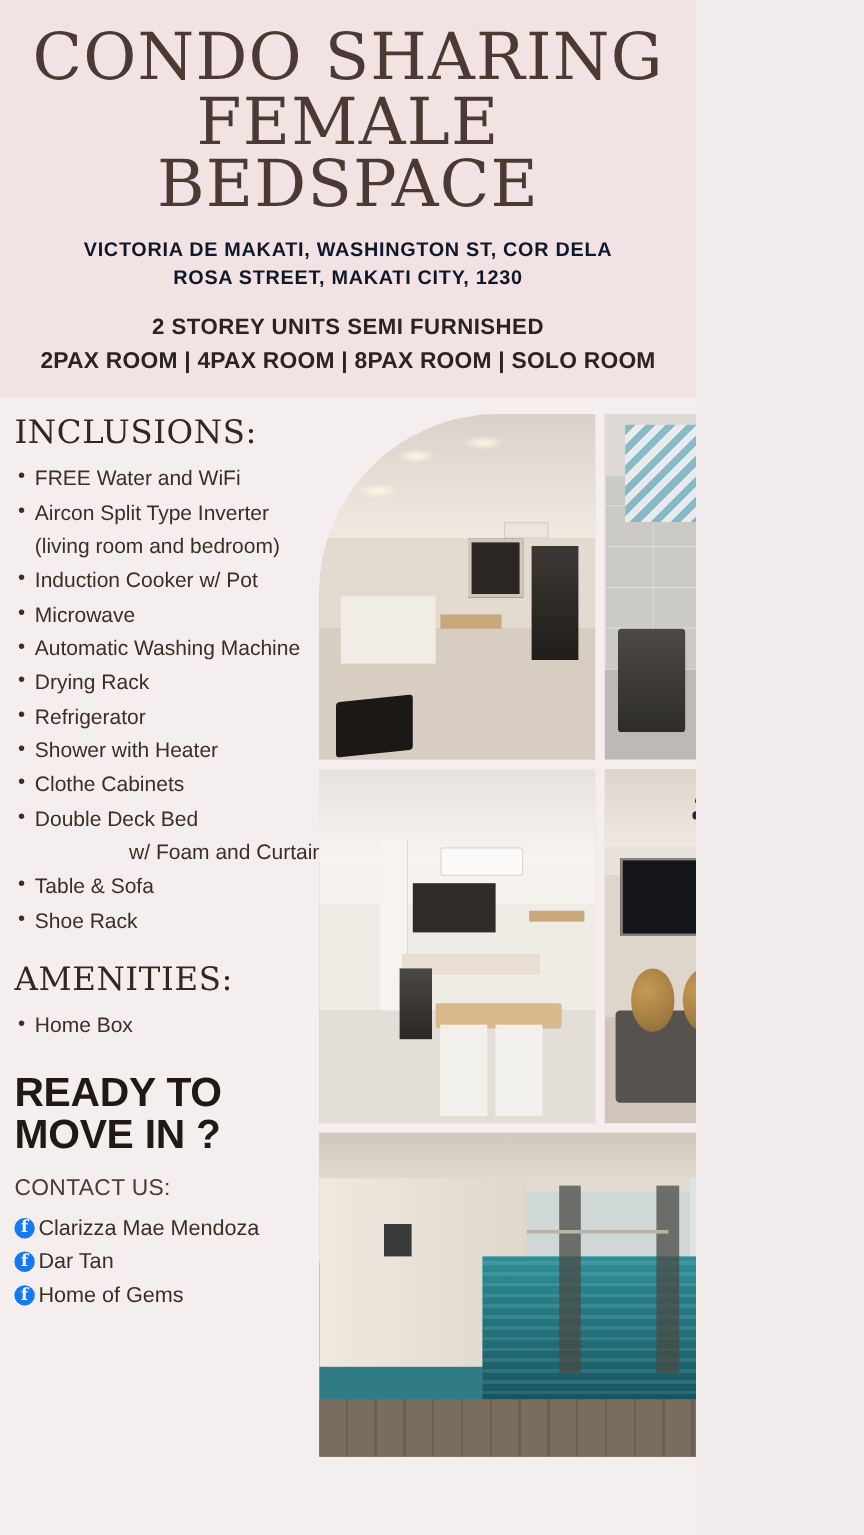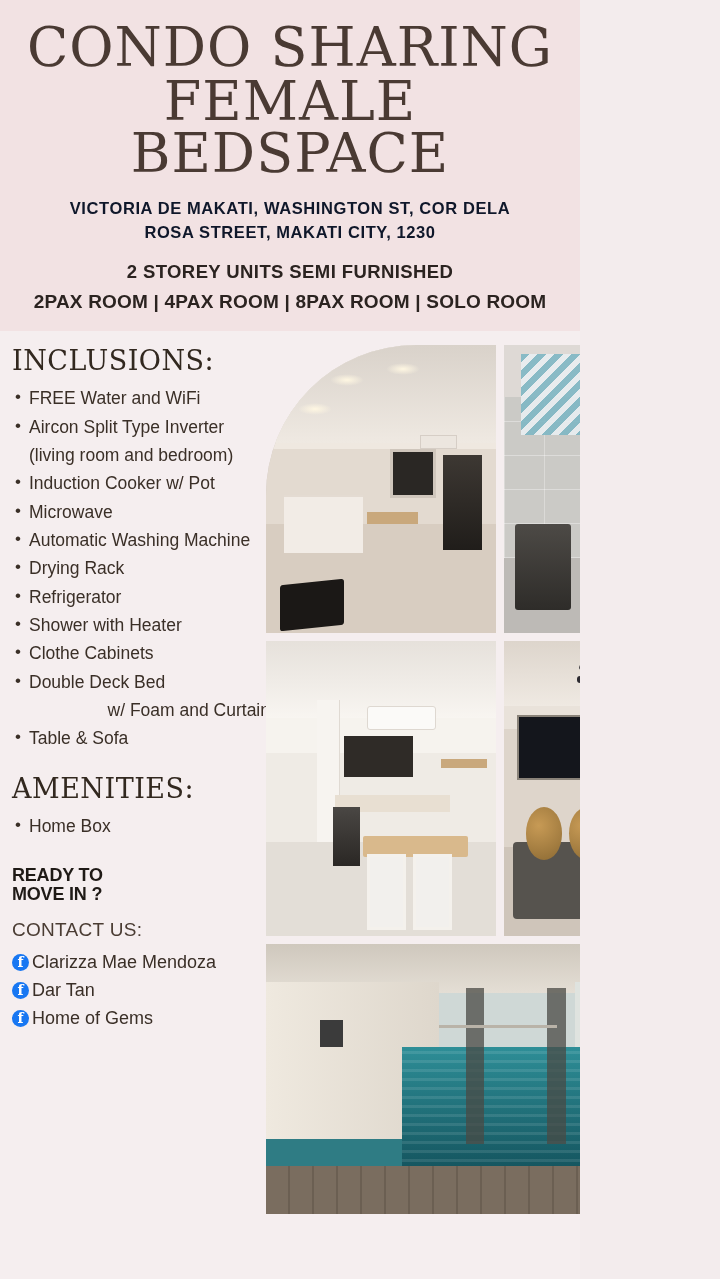--- a/index.html
+++ b/index.html
@@ -88,21 +88,21 @@
   ul.bullets li:not(.nobullet)::before {
     content: "\2022";
     position: absolute;
     left: 3px;
     top: -1px;
     font-size: 17px;
   }
   .amen-head { margin-top: 20px; }
   .ready {
     margin-top: 26px;
-    font-size: 18px;
+    font-size: 34px;
     font-weight: bold;
     color: #1f1a16;
     line-height: 1.02;
     letter-spacing: -0.2px;
   }
   .contact-label {
     margin-top: 16px;
     font-size: 19px;
     color: #4a3c33;
     letter-spacing: 0.3px;
@@ -409,20 +409,21 @@
         <li>Induction Cooker w/ Pot</li>
         <li>Microwave</li>
         <li> Automatic Washing Machine</li>
         <li>Drying Rack</li>
         <li>Refrigerator</li>
         <li>Shower with Heater</li>
         <li>Clothe Cabinets</li>
         <li> Double Deck Bed</li>
         <li class="nobullet">w/ Foam and Curtain</li>
         <li>Table &amp; Sofa</li>
+        <li> Shoe Rack</li>
       </ul>
 
       <div class="sec-head amen-head">AMENITIES:</div>
       <ul class="bullets">
         <li>Home Box</li>
       </ul>
 
       <div class="ready">
         <div>READY TO</div>
         <div>MOVE IN ?</div>

